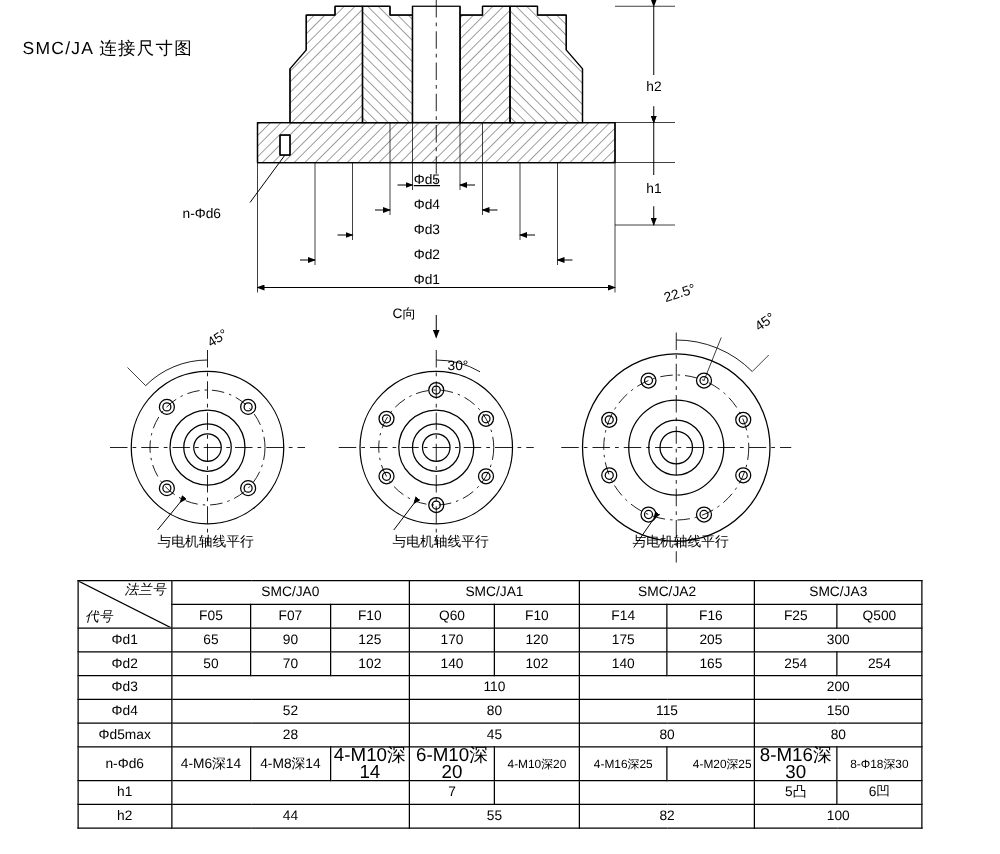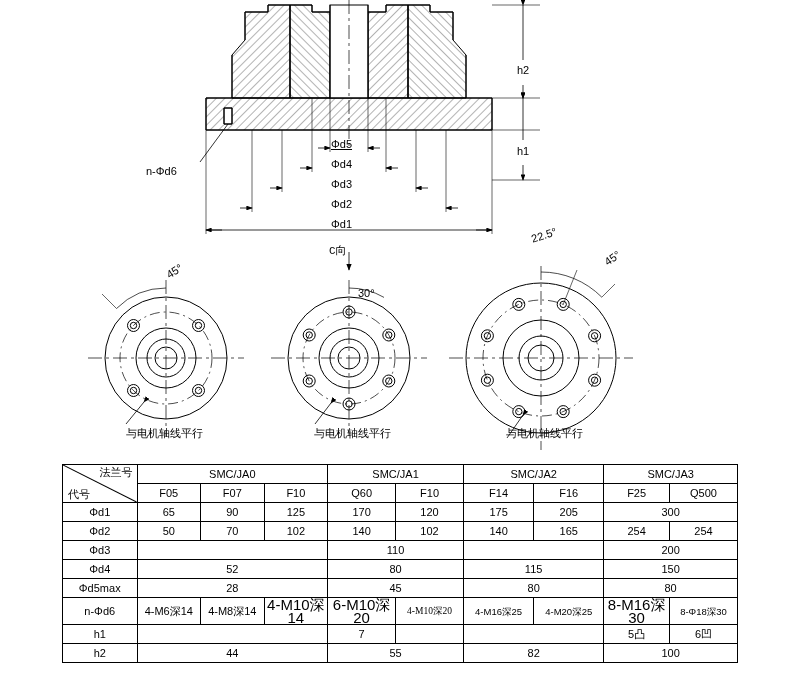--- a/index.html
+++ b/index.html
@@ -3,31 +3,32 @@
 <meta charset="utf-8">
 <style>
   html,body{margin:0;padding:0;background:#fff;}
   body{width:800px;height:683px;position:relative;font-family:"Liberation Sans",sans-serif;color:#000;overflow:hidden;}
   .root{position:relative;width:800px;height:683px;}
   svg.draw{position:absolute;left:0;top:0;width:800px;height:683px;}
   .title{position:absolute;left:18px;top:30px;font-size:14px;letter-spacing:1px;white-space:nowrap;}
   
   .tbl{position:absolute;left:62px;top:464px;width:676px;border-collapse:collapse;font-size:11px;}
   .tbl td,.tbl th{border:1px solid #000;text-align:center;vertical-align:middle;height:18px;padding:0 2px;font-weight:normal;font-size:11px;line-height:13px;}
-  .corner{position:relative;padding:0;height:36px;}
+  .corner{position:relative;padding:0;height:36px;font-style:italic;}
   .corner .l1{position:absolute;right:4px;top:1px;font-size:11px;}
   .corner .l2{position:absolute;left:5px;bottom:1px;font-size:11px;text-align:right;}
   .corner .diag{position:absolute;left:0;top:0;width:100%;height:100%;}
   .ann{position:absolute;font-size:11px;white-space:nowrap;}
 </style>
 </head>
 <body>
 
 <div class="root">
 
+  <div class="title">SMC/JA  连接尺寸图</div>
 
   <svg class="draw" viewBox="0 0 800 683">
     <defs>
       <pattern id="hatchR" width="6" height="6" patternTransform="rotate(45)" patternUnits="userSpaceOnUse">
         <line x1="0" y1="0" x2="0" y2="6" stroke="#000" stroke-width="0.6"></line>
       </pattern>
       <pattern id="hatchL" width="6" height="6" patternTransform="rotate(-45)" patternUnits="userSpaceOnUse">
         <line x1="0" y1="0" x2="0" y2="6" stroke="#000" stroke-width="0.6"></line>
       </pattern>
       <marker id="arr" markerWidth="9" markerHeight="7" refX="8" refY="3.5" orient="auto">
@@ -212,21 +213,21 @@
 
   <div class="ann" style="left:517px;top:64px;">h2</div>
   <div class="ann" style="left:517px;top:145px;">h1</div>
   <div class="ann" style="left:146px;top:165px;">n-Φd6</div>
   <div class="ann" style="left:331px;top:138px;text-decoration:underline;">Φd5</div>
   <div class="ann" style="left:331px;top:158px;">Φd4</div>
   <div class="ann" style="left:331px;top:178px;">Φd3</div>
   <div class="ann" style="left:331px;top:198px;">Φd2</div>
   <div class="ann" style="left:331px;top:218px;">Φd1</div>
 
-  <div class="ann" style="left:329px;top:243px;font-family:Liberation Mono, monospace;">C向</div>
+  <div class="ann" style="left:314px;top:243px;">C向</div>
 
   <div class="ann" style="left:166px;top:265px;transform:rotate(-32deg);">45°</div>
   <div class="ann" style="left:358px;top:243px;margin-top:44px;">30°</div>
   <div class="ann" style="left:531px;top:229px;transform:rotate(-18deg);">22.5°</div>
   <div class="ann" style="left:604px;top:252px;transform:rotate(-35deg);">45°</div>
 
   <div class="ann" style="left:126px;top:426px;">与电机轴线平行</div>
   <div class="ann" style="left:314px;top:426px;">与电机轴线平行</div>
   <div class="ann" style="left:506px;top:426px;">与电机轴线平行</div>
 
@@ -311,23 +312,23 @@
           <td colspan="2">45</td>
           <td colspan="2">80</td>
           <td colspan="2">80</td>
         </tr>
         <tr>
           <td>n-Φd6</td>
           <td colspan="1">4-M6深14</td>
           <td colspan="1">4-M8深14</td>
           <td colspan="1" style="font-size: 15px;">4-M10深14</td>
           <td colspan="1" style="font-size: 15px;">6-M10深20</td>
-          <td colspan="1" style="font-size: 9.5px; font-family: Liberation Serif, serif;">4-M10深20</td>
+          <td colspan="1" style="font-size: 9.5px;">4-M10深20</td>
           <td colspan="1" style="font-size: 9.5px;">4-M16深25</td>
-          <td colspan="1" style="font-size: 9.5px;">4-M20深25</td>
+          <td colspan="1" style="font-size: 9.5px; text-align: right;">4-M20深25</td>
           <td colspan="1" style="font-size: 15px;">8-M16深30</td>
           <td colspan="1" style="font-size: 9.5px;">8-Φ18深30</td>
         </tr>
         <tr>
           <td>h1</td>
           <td colspan="3"></td>
           <td colspan="1">7</td>
           <td colspan="1"></td>
           <td colspan="2"></td>
           <td colspan="1">5凸</td>

